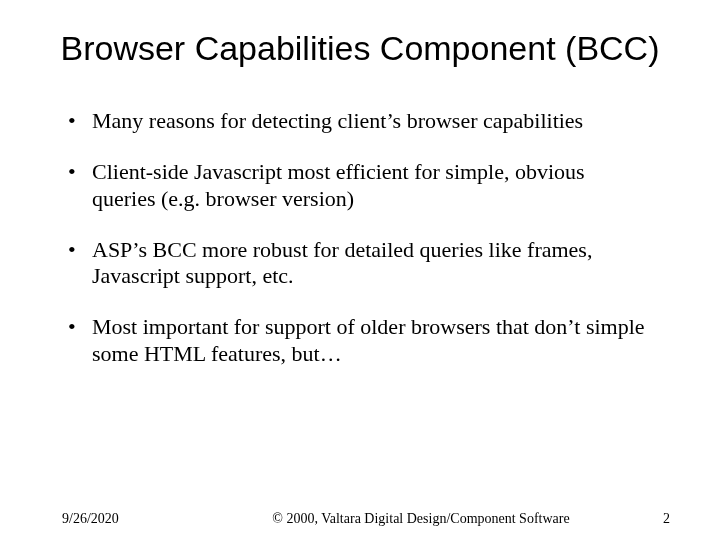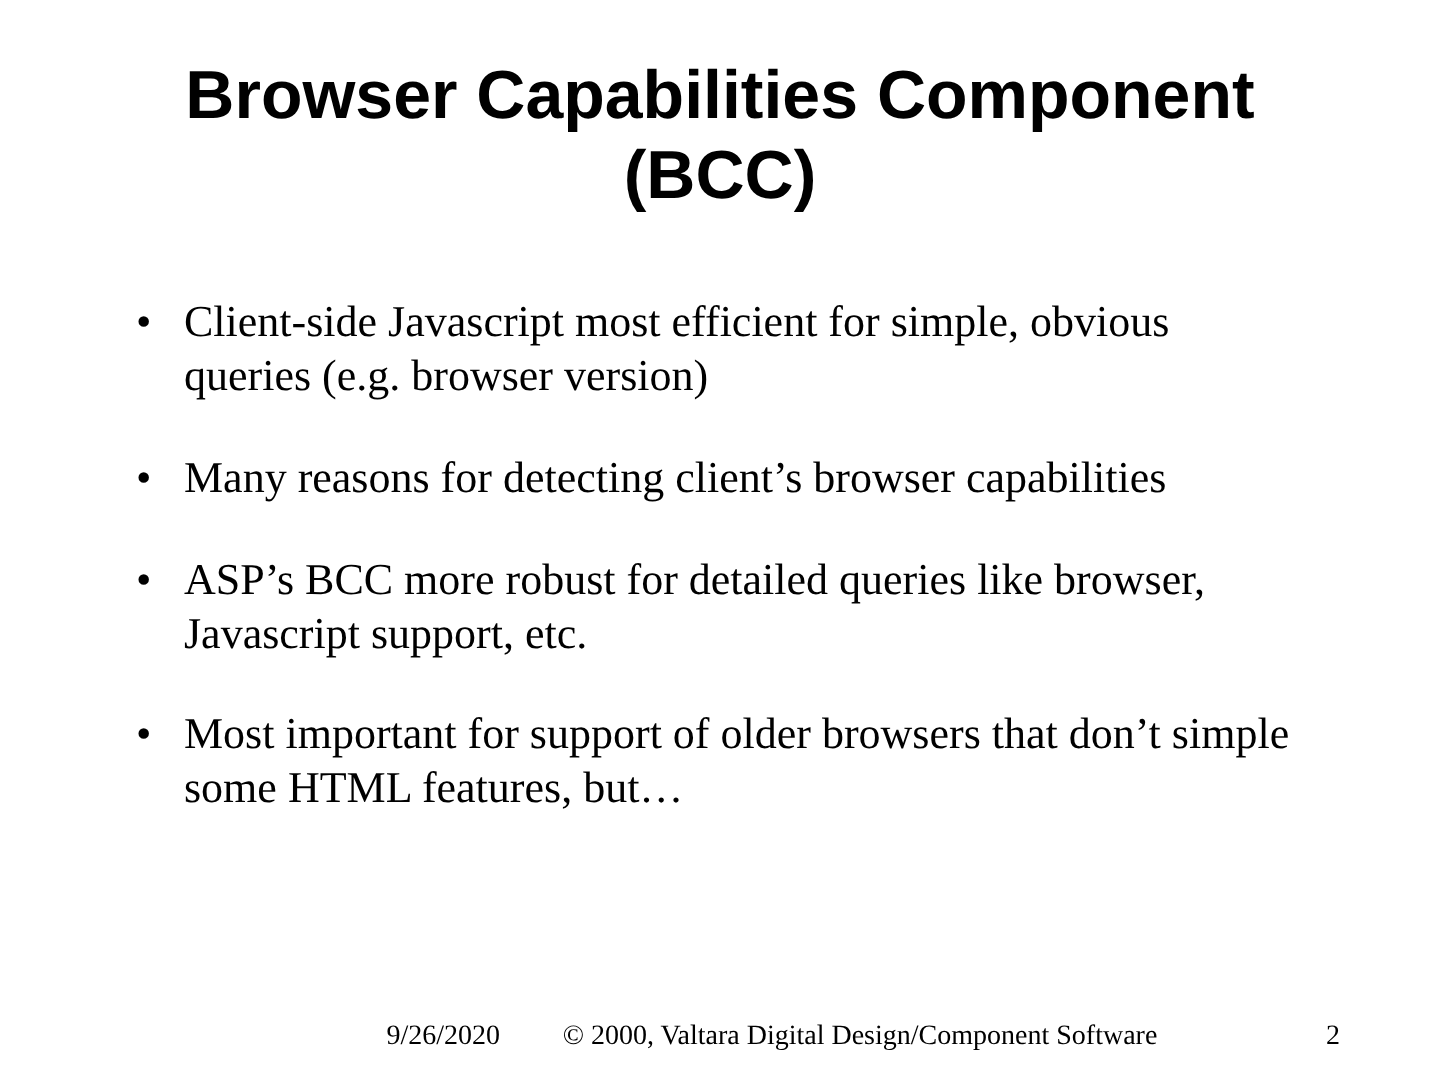--- a/index.html
+++ b/index.html
@@ -6,21 +6,21 @@
   html, body { width: 720px; height: 540px; background: #ffffff; font-family: "Times New Roman", Times, serif; color: #000; }
   .slide {
     width: 720px;
     height: 540px;
     position: relative;
     padding: 28px 50px 0 50px;
   }
   .title {
     font-family: Arial, Helvetica, sans-serif;
     font-size: 34px;
-    font-weight: 700;
+    font-weight: 400;
     text-align: center;
     line-height: 1.18;
     margin: 0 10px 40px 10px;
   }
   .bullets {
     list-style: none;
     padding: 0 18px 0 18px;
   }
   .bullets li {
     font-size: 22px;
@@ -39,34 +39,34 @@
   .footer {
     position: absolute;
     left: 0;
     right: 0;
     bottom: 12px;
     padding: 0 50px 0 62px;
     display: flex;
     align-items: flex-start;
     font-size: 14px;
   }
-  .footer-left { flex: 0 0 170px; text-align: right; margin-left: 18px; }
+  .footer-left { flex: 0 0 170px; text-align: left; }
   .footer-center { flex: 1; text-align: center; line-height: 1.2; }
   .footer-right { flex: 0 0 60px; text-align: right; }
 </style>
 </head>
 <body>
 
 <div class="slide">
   <h1 class="title">Browser Capabilities Component (BCC)</h1>
 
   <ul class="bullets">
+    <li>Many reasons for detecting client’s browser capabilities</li>
     <li>Client-side Javascript most efficient for simple, obvious queries (e.g. browser version)</li>
-    <li>Many reasons for detecting client’s browser capabilities</li>
-    <li>ASP’s BCC more robust for detailed queries like browser, Javascript support, etc.</li>
+    <li>ASP’s BCC more robust for detailed queries like frames, Javascript support, etc.</li>
     <li>Most important for support of older browsers that don’t simple some HTML features, but…</li>
   </ul>
 
   <div class="footer">
     <div class="footer-left">9/26/2020</div>
     <div class="footer-center">© 2000, Valtara Digital Design/Component Software</div>
     <div class="footer-right">2</div>
   </div>
 </div>
 

